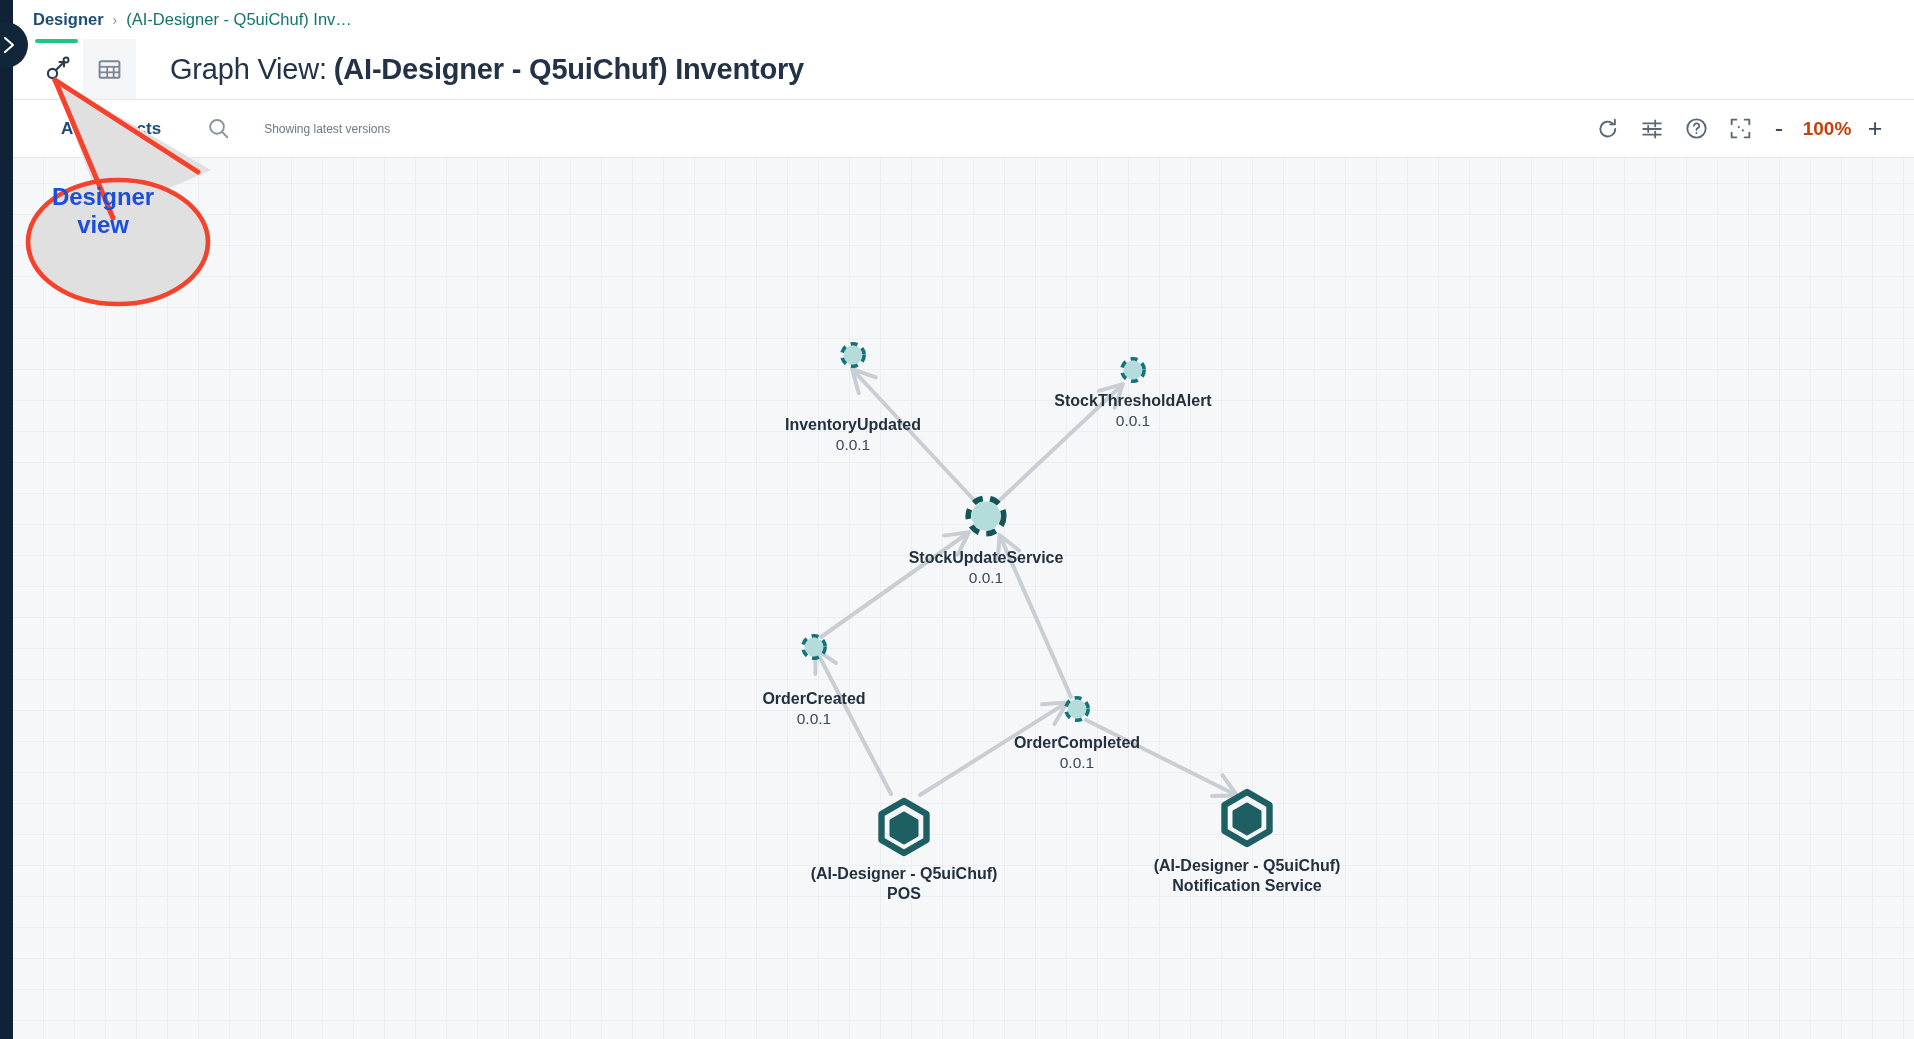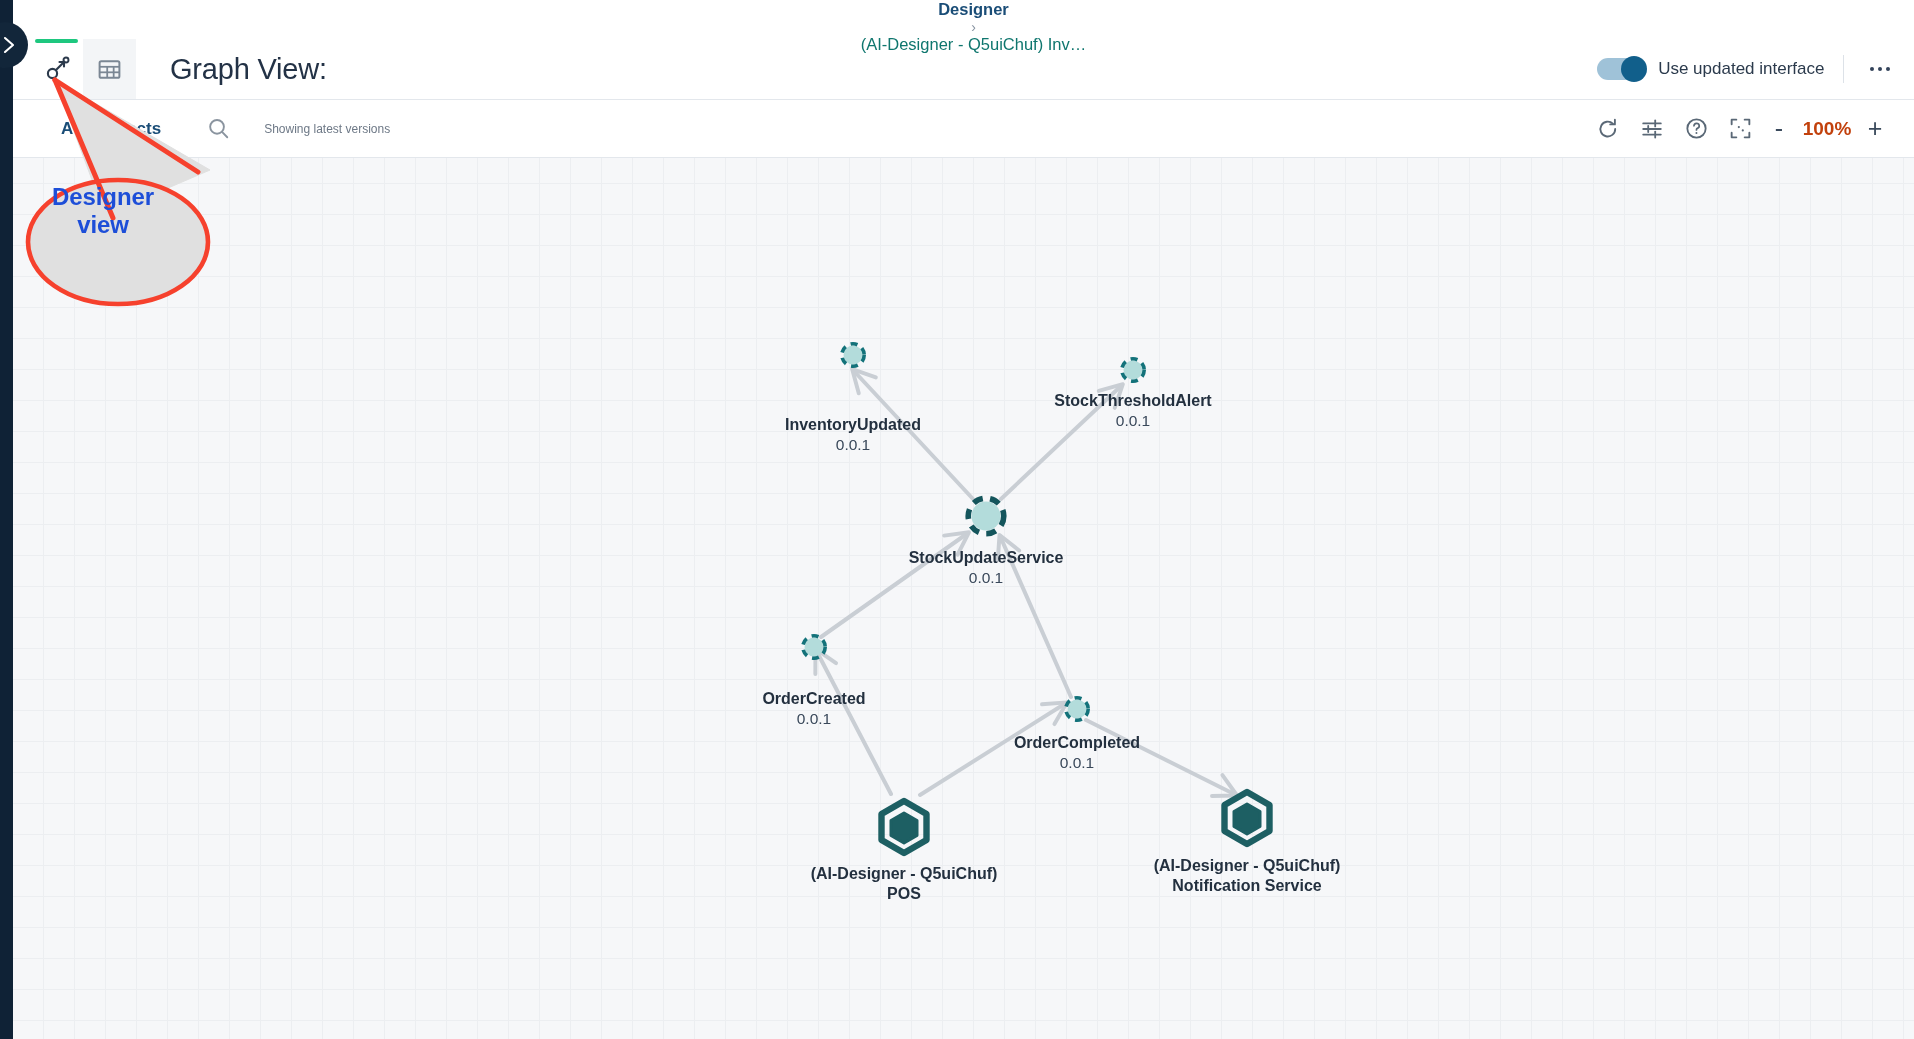--- a/index.html
+++ b/index.html
@@ -24,21 +24,21 @@
     display:flex; align-items:center; justify-content:center;
     z-index:41; cursor:pointer;
   }
   .rail-expand svg { margin-left:9px; }
 
   
   .breadcrumb {
     position:absolute; left:13px; top:0; right:0; height:39px;
     background:#ffffff;
     display:flex; align-items:center; padding-left:20px;
-    font-size:16.5px; z-index:20;flex-direction:column;
+    font-size:16.5px; z-index:20;
   }
   .bc-root { color:#1a4d77; font-weight:700; cursor:pointer; }
   .bc-sep { color:#8793a1; margin:0 9px; font-size:14px; }
   .bc-leaf { color:#0f766e; font-weight:400; }
 
   
   .header {
     position:absolute; left:13px; top:39px; right:0; height:61px;
     background:#ffffff;
     border-bottom:1px solid #e3e7ec;
@@ -172,36 +172,23 @@
           <line x1="2.5" y1="9.4" x2="21.5" y2="9.4" stroke="#7b8794" stroke-width="1.7"></line>
           <line x1="2.5" y1="14.7" x2="21.5" y2="14.7" stroke="#7b8794" stroke-width="1.7"></line>
           <line x1="9.8" y1="9.4" x2="9.8" y2="20" stroke="#7b8794" stroke-width="1.7"></line>
           <line x1="16" y1="9.4" x2="16" y2="20" stroke="#7b8794" stroke-width="1.7"></line>
         </svg>
       </div>
     </div>
 
     <div class="title">
       <span class="t-pre">Graph View:</span>
-    </div>
-
-    <div class="hdr-right">
-      <div class="toggle-wrap">
-        <div class="toggle">
-          <span class="knob"></span>
-        </div>
-        <span class="toggle-label">Use updated interface</span>
-      </div>
-      <div class="hdr-divider"></div>
-      <div class="kebab">
-        <i></i>
-        <i></i>
-        <i></i>
-      </div>
-    </div>
+      <span class="t-main">(AI-Designer - Q5uiChuf) Inventory</span>
+    </div>
+
   </div>
 
   <div class="toolbar">
     <span class="add-objects">Add Objects</span>
     <span class="tb-search">
       <svg width="25" height="25" viewBox="0 0 24 24">
         <circle cx="10.6" cy="10.4" r="6.6" fill="none" stroke="#8a949f" stroke-width="1.8"></circle>
         <line x1="15.4" y1="15.3" x2="20.4" y2="20.4" stroke="#8a949f" stroke-width="1.8" stroke-linecap="round"></line>
       </svg>
     </span>

